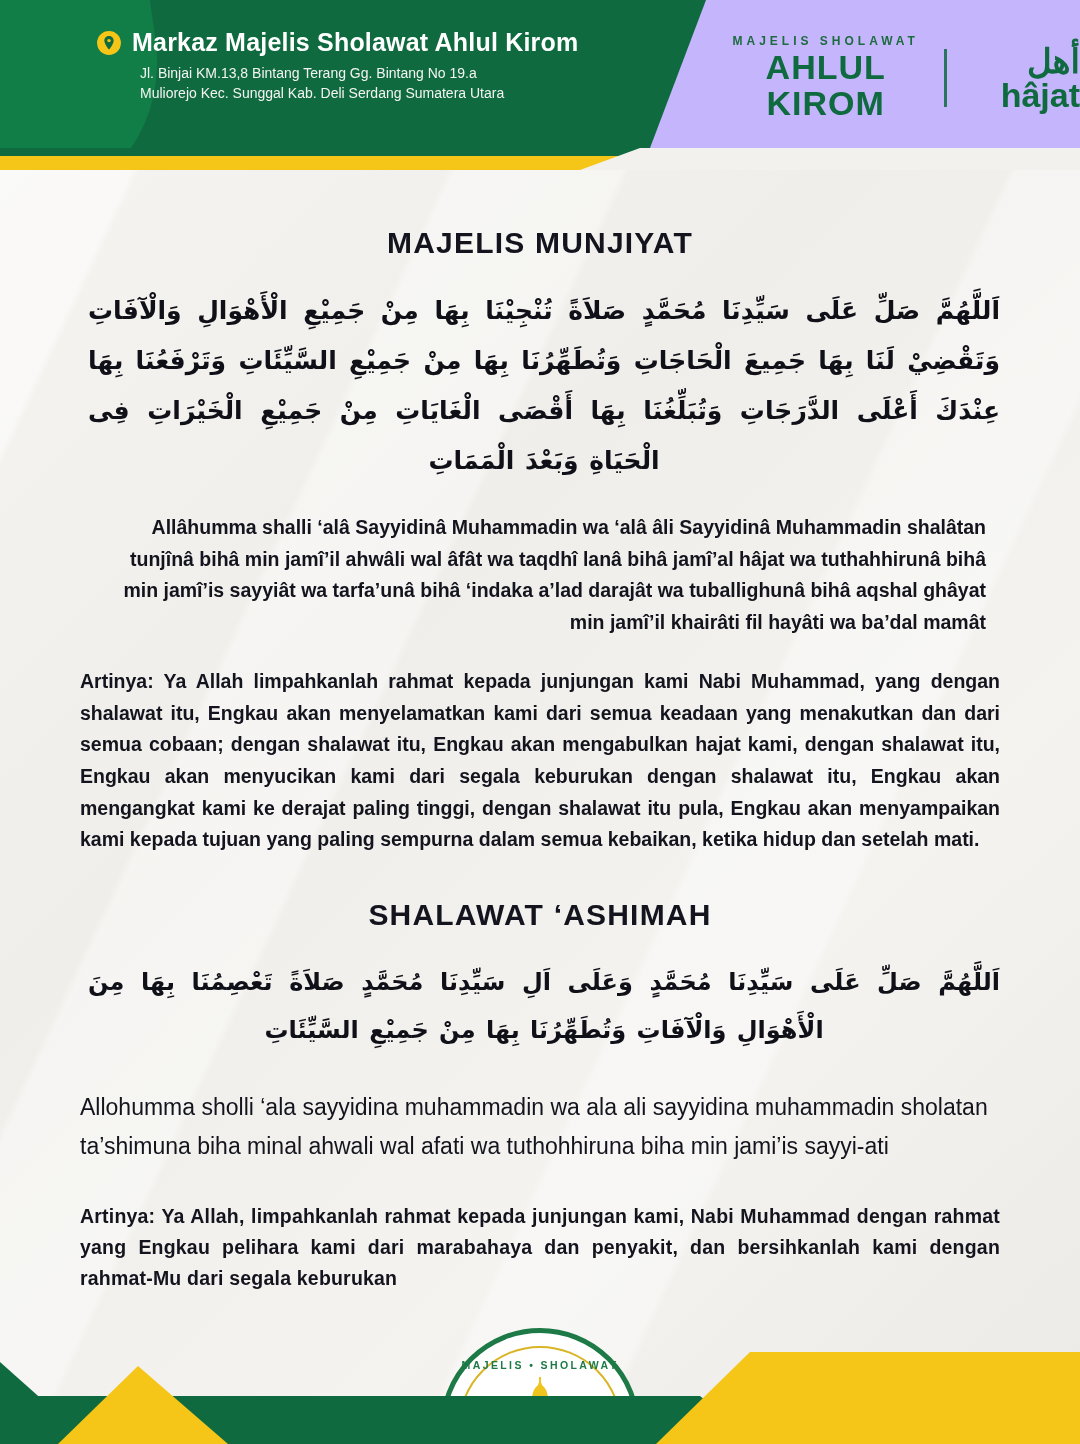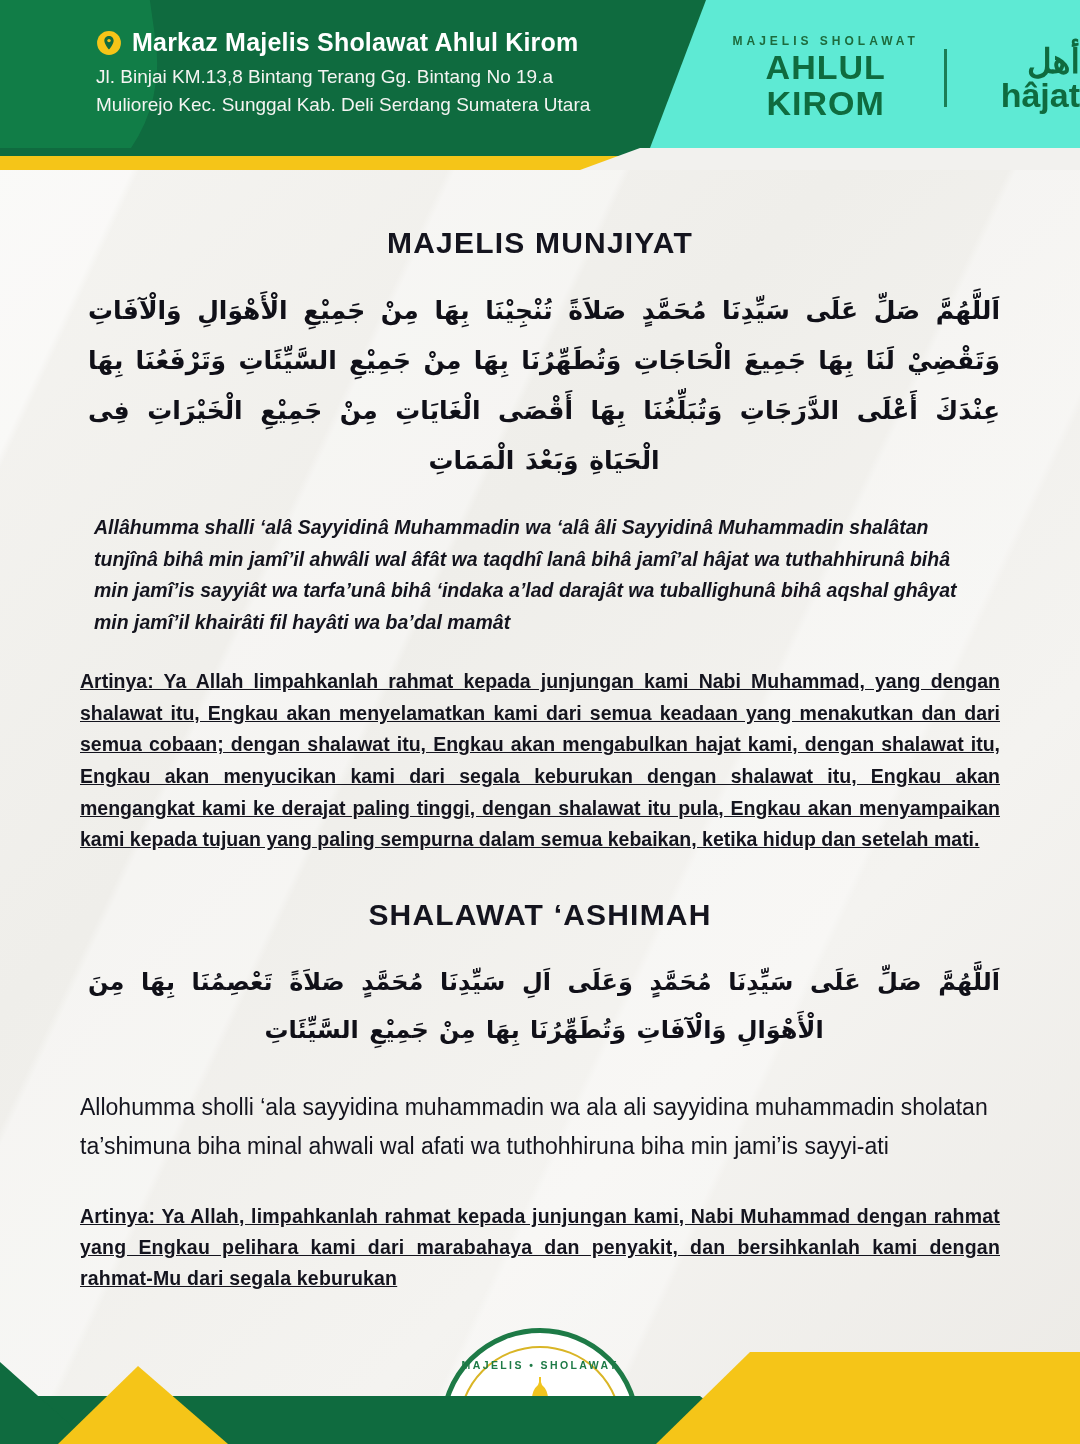--- a/index.html
+++ b/index.html
@@ -71,34 +71,35 @@
     flex: none;
   }
   .pin-icon svg { display:block; }
   .header-title {
     font-size: 25px;
     font-weight: bold;
     letter-spacing: .2px;
     white-space: nowrap;
   }
   .header-addr1, .header-addr2 {
-    font-size: 19px;
+    font-size: 14px;
     line-height: 1.45;
     color: #f4f4f2;
     white-space: nowrap;
+    margin-left: 44px;
   }
   .header-addr1 { margin-top: 6px; }
 
   .brand-panel {
     position: absolute;
     right: 0;
     top: 0;
     width: 430px;
     height: 148px;
-    background: #5eead4;
+    background: #c4b5fd;
     clip-path: polygon(56px 0, 100% 0, 100% 100%, 0 100%);
     z-index: 2;
   }
   .brand-inner {
     position: absolute;
     left: 75px;
     top: 34px;
     display: flex;
     align-items: center;
     gap: 18px;
@@ -174,36 +175,34 @@
     text-align-last: center;
     font-family: "DejaVu Sans", "Liberation Serif", serif;
     font-size: 25px;
     line-height: 2.0;
     color: #101018;
     font-weight: bold;
     margin: 0 0 26px 8px;
     word-spacing: 2px;
   }
   .translit {
-    font-style: italic;
     font-weight: bold;
     font-size: 19.5px;
     line-height: 1.62;
     color: #14141e;
-    text-align: left;
+    text-align: right;
     margin: 0 14px 28px 14px;
   }
   .meaning {
     font-size: 19.5px;
     line-height: 1.62;
     color: #14141e;
     font-weight: bold;
     text-align: justify;
     margin: 0 0 24px 0;
-    text-decoration: underline;
   }
   .sec2-title { margin-top: 42px; }
   .arabic2 {
     font-size: 24px;
     line-height: 2.0;
     margin-bottom: 34px;
   }
   .translit2 {
     font-style: normal;
     font-weight: normal;

